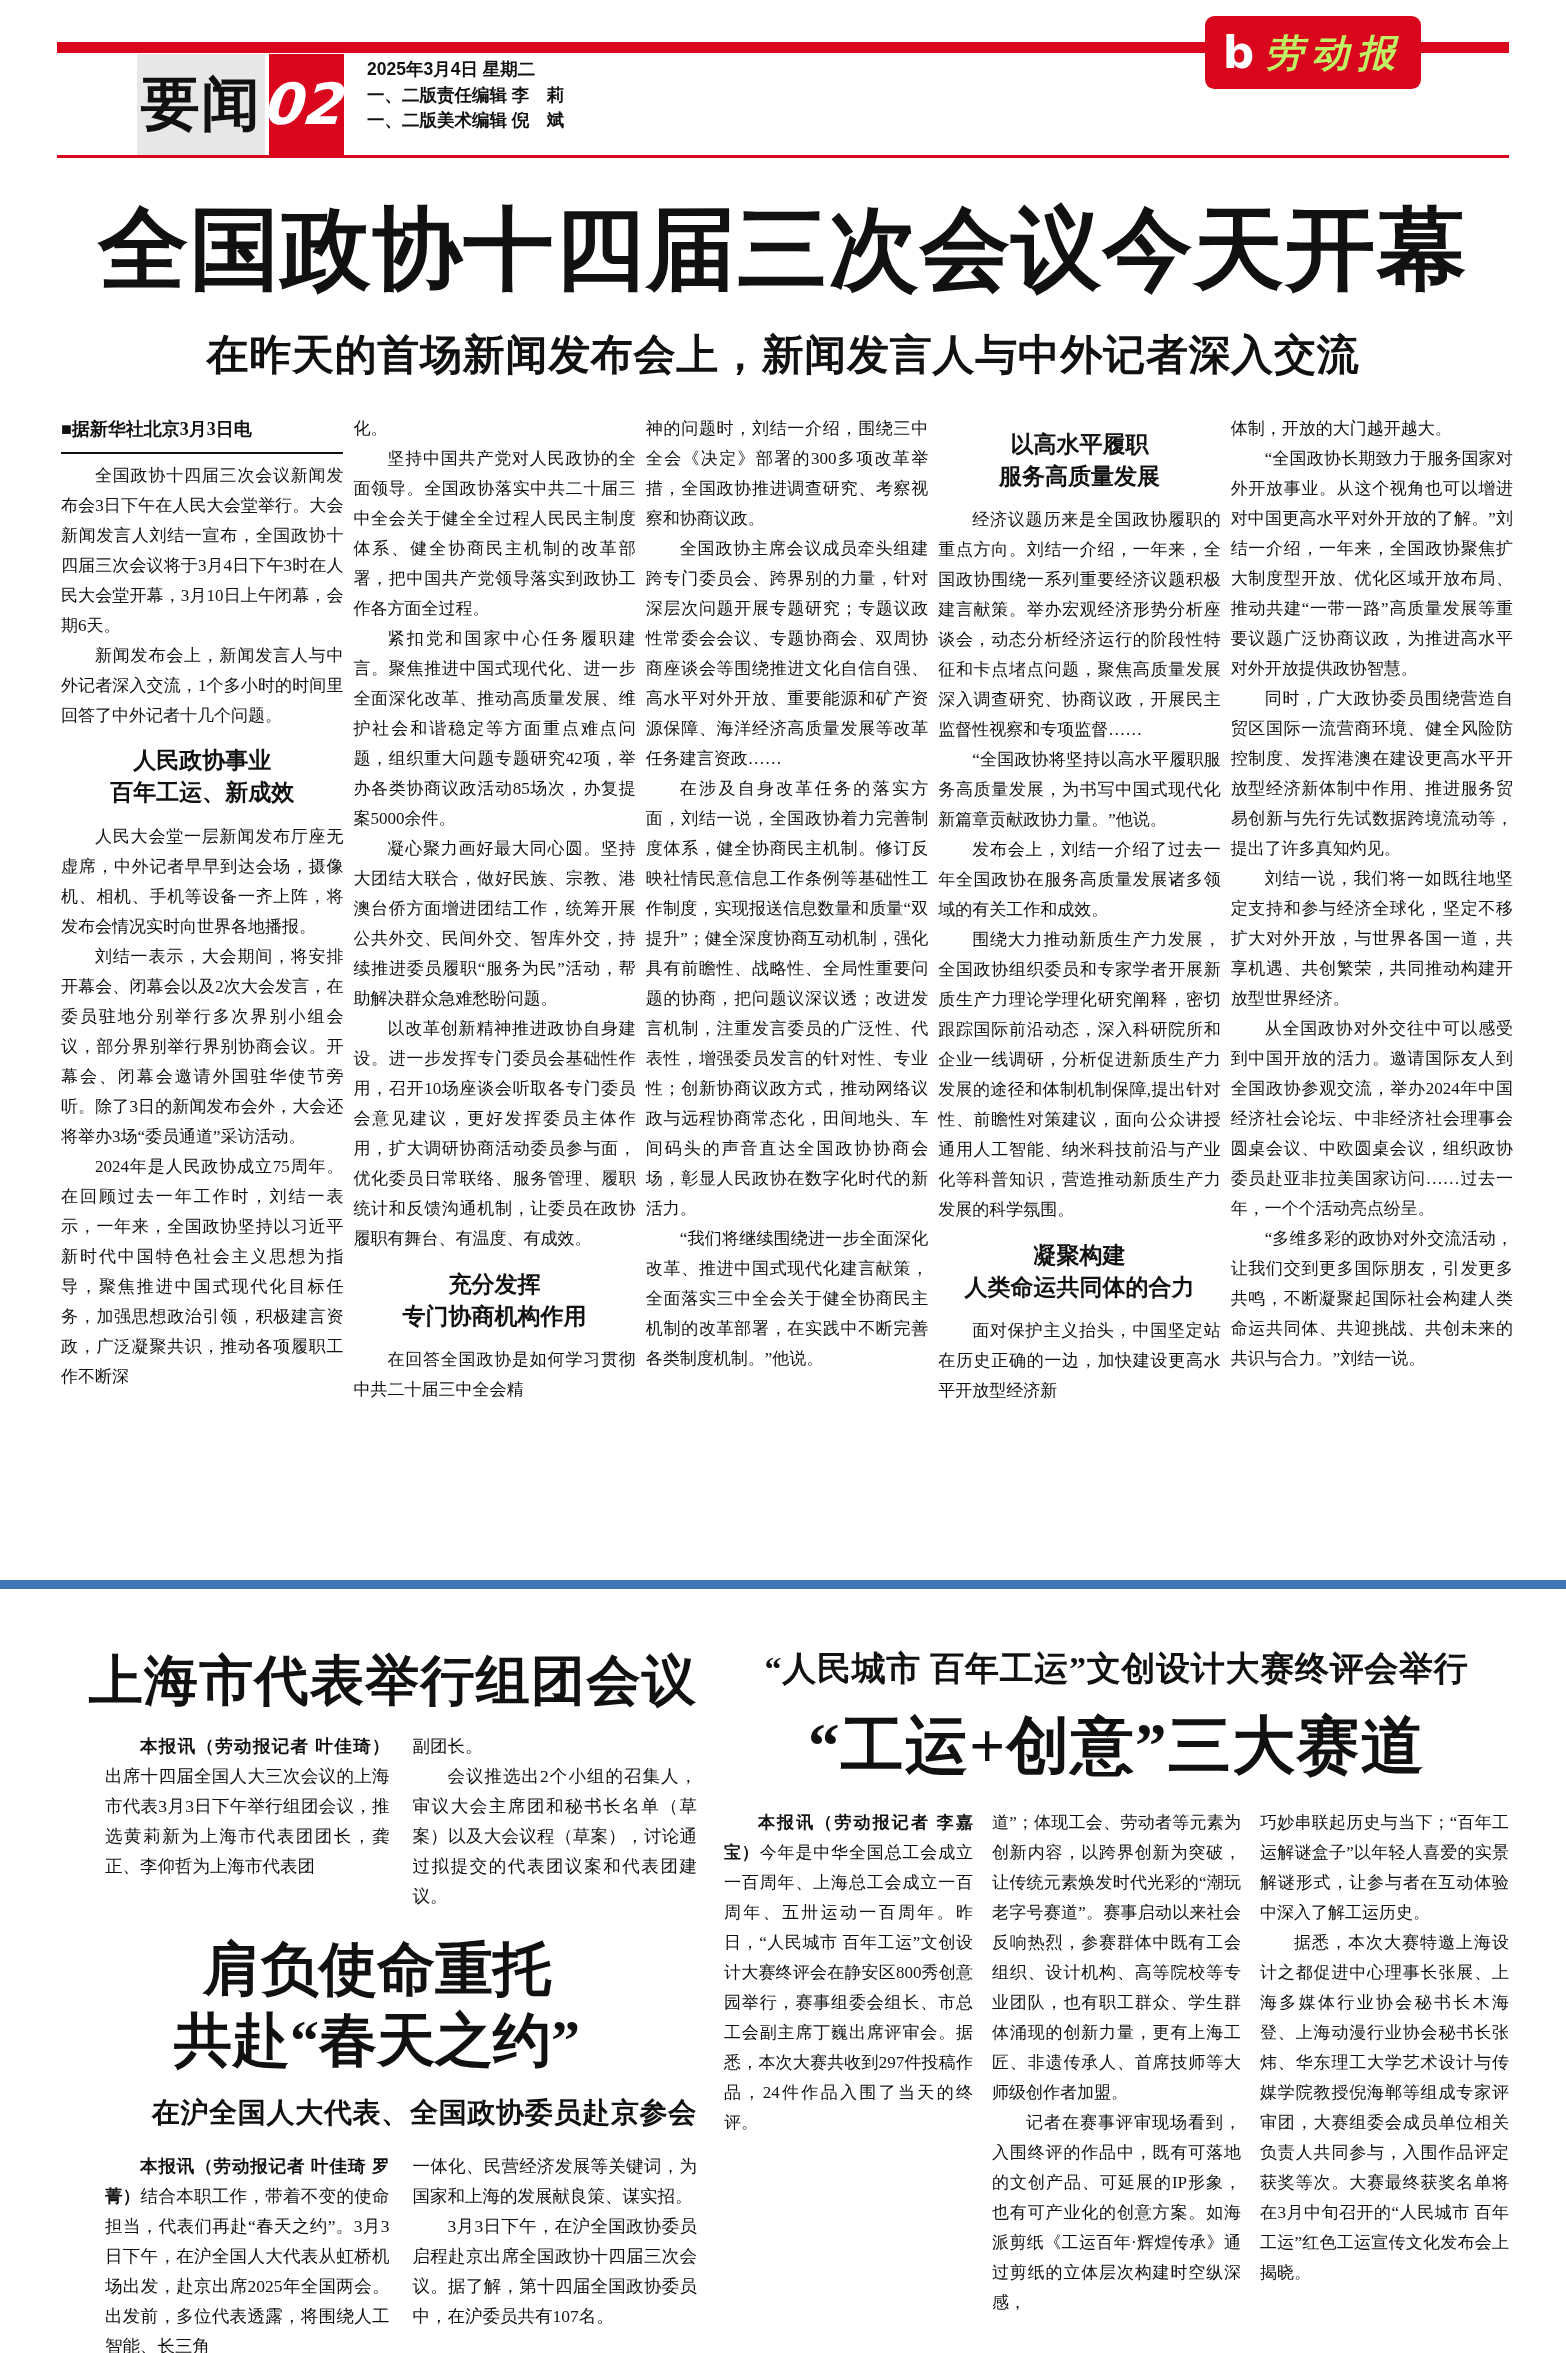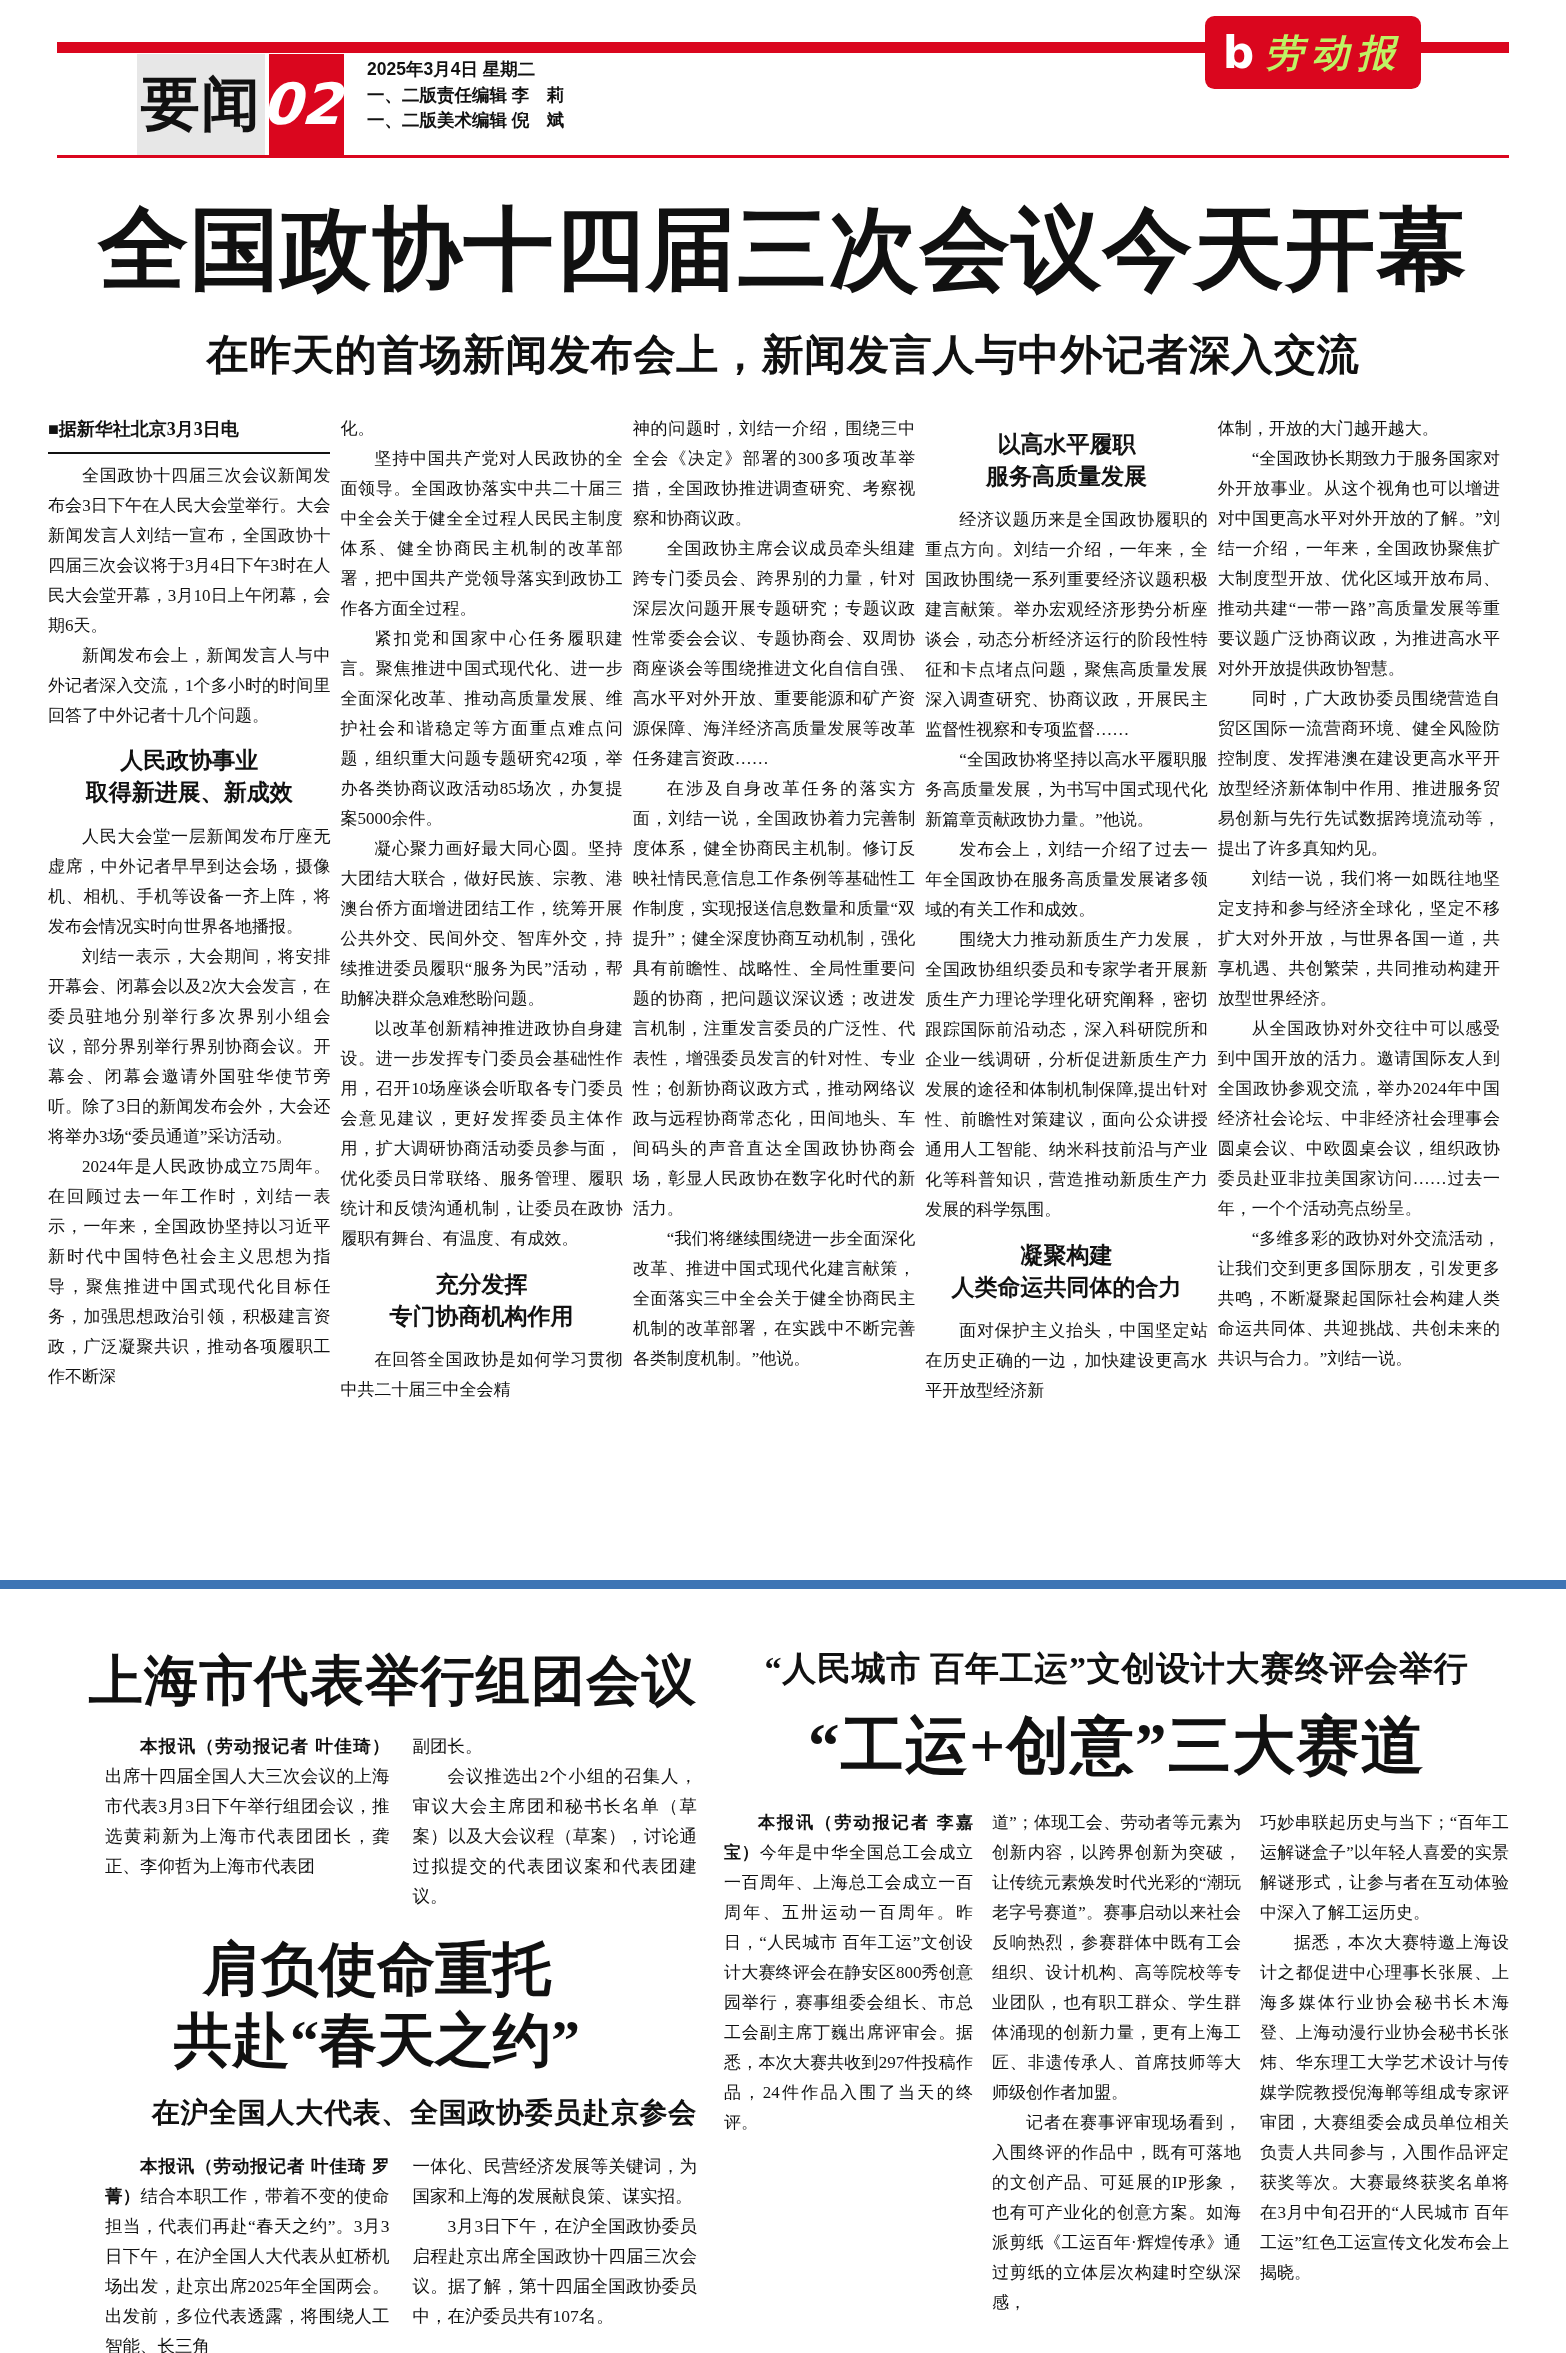--- a/index.html
+++ b/index.html
@@ -19,21 +19,21 @@
   .pagenum{color:#fff;font-family:"DejaVu Sans",sans-serif;font-weight:800;font-size:57px;
            font-style:italic;transform:skewX(-6deg);line-height:1;}
   .issue-info{position:absolute;left:367px;top:57px;font-family:"Liberation Sans",sans-serif;
               font-size:17.5px;font-weight:600;line-height:25.6px;}
   .header-rule{position:absolute;left:57px;top:155px;width:1452px;height:2.7px;background:#da061e;}
   
   .main-headline{position:absolute;left:57px;top:191px;width:1452px;text-align:center;
                  font-size:90px;font-weight:bold;letter-spacing:1.3px;white-space:nowrap;line-height:1.3;}
   .main-subheadline{position:absolute;left:57px;top:327px;width:1452px;text-align:center;
                     font-size:42px;font-weight:bold;letter-spacing:0.7px;}
-  .article{position:absolute;left:48px;top:414px;width:1452px;height:1024px;display:flex;gap:10px;overflow:hidden;}
+  .article{position:absolute;left:61px;top:414px;width:1452px;height:1024px;display:flex;gap:10px;overflow:hidden;}
   .article .col{flex:1;font-size:17px;line-height:30px;text-align:justify;}
   p{margin:0;}
   .para{text-indent:2em;}
   .cont{text-indent:0;}
   .dateline{font-weight:bold;font-size:18px;border-bottom:2px solid #111;padding-bottom:8px;margin-bottom:6.7px;}
   .subhead{font-family:"Liberation Sans",sans-serif;font-weight:bold;font-size:23px;line-height:32px;
            text-align:center;margin:13.5px 0;text-indent:0;}
   
   .divider{position:absolute;left:0;top:1580px;width:1567px;height:9.4px;background:#3e75b5;}
   
@@ -77,21 +77,21 @@
   <div class="main-headline">全国政协十四届三次会议今天开幕</div>
   <div class="main-subheadline">在昨天的首场新闻发布会上，新闻发言人与中外记者深入交流</div>
 
   <div class="article">
     <div class="col">
         <p class="dateline">■据新华社北京3月3日电</p>
         <p class="para">全国政协十四届三次会议新闻发布会3日下午在人民大会堂举行。大会新闻发言人刘结一宣布，全国政协十四届三次会议将于3月4日下午3时在人民大会堂开幕，3月10日上午闭幕，会期6天。</p>
         <p class="para">新闻发布会上，新闻发言人与中外记者深入交流，1个多小时的时间里回答了中外记者十几个问题。</p>
         <div class="subhead">
           <div>人民政协事业</div>
-          <div>取得新进展、新成效</div>
+          <div>百年工运、新成效</div>
         </div>
         <p class="para">人民大会堂一层新闻发布厅座无虚席，中外记者早早到达会场，摄像机、相机、手机等设备一齐上阵，将发布会情况实时向世界各地播报。</p>
         <p class="para">刘结一表示，大会期间，将安排开幕会、闭幕会以及2次大会发言，在委员驻地分别举行多次界别小组会议，部分界别举行界别协商会议。开幕会、闭幕会邀请外国驻华使节旁听。除了3日的新闻发布会外，大会还将举办3场“委员通道”采访活动。</p>
         <p class="para">2024年是人民政协成立75周年。在回顾过去一年工作时，刘结一表示，一年来，全国政协坚持以习近平新时代中国特色社会主义思想为指导，聚焦推进中国式现代化目标任务，加强思想政治引领，积极建言资政，广泛凝聚共识，推动各项履职工作不断深</p>
       </div>
     <div class="col">
         <p class="cont">化。</p>
         <p class="para">坚持中国共产党对人民政协的全面领导。全国政协落实中共二十届三中全会关于健全全过程人民民主制度体系、健全协商民主机制的改革部署，把中国共产党领导落实到政协工作各方面全过程。</p>
         <p class="para">紧扣党和国家中心任务履职建言。聚焦推进中国式现代化、进一步全面深化改革、推动高质量发展、维护社会和谐稳定等方面重点难点问题，组织重大问题专题研究42项，举办各类协商议政活动85场次，办复提案5000余件。</p>
         <p class="para">凝心聚力画好最大同心圆。坚持大团结大联合，做好民族、宗教、港澳台侨方面增进团结工作，统筹开展公共外交、民间外交、智库外交，持续推进委员履职“服务为民”活动，帮助解决群众急难愁盼问题。</p>

